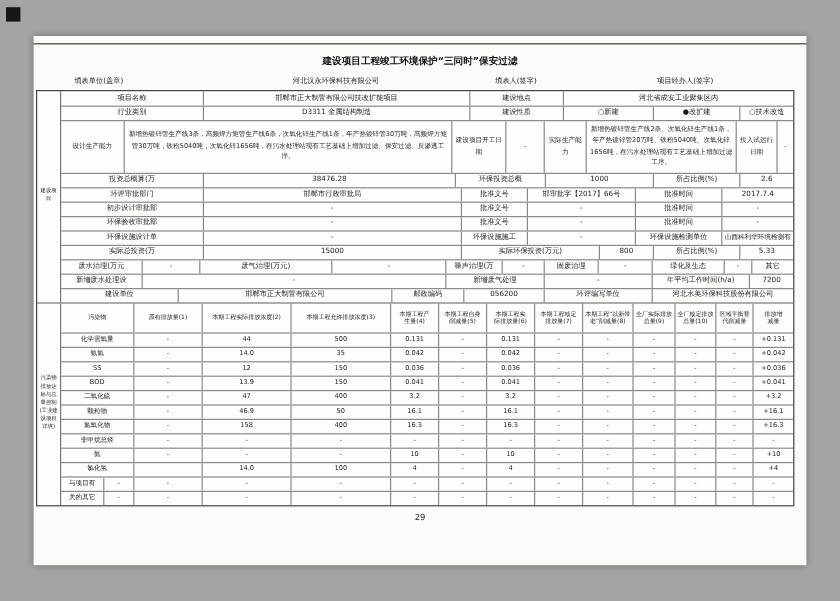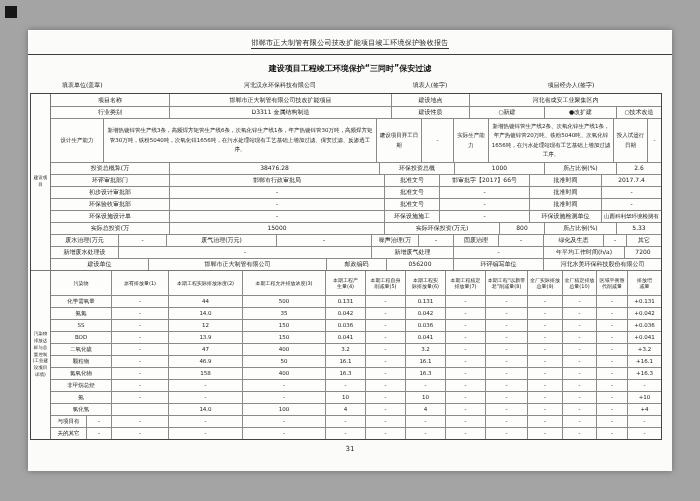--- a/index.html
+++ b/index.html
@@ -52,23 +52,20 @@
   .mini{font-size:5.5px;}
   .page-num{text-align:center;font-size:7px;margin-top:5px;color:#222;}
 </style>
 </head>
 <body>
 
 <div class="corner-mark"></div>
 
 <div class="page">
 
-  <div class="doc-header">
-    <span>邯郸市正大制管有限公司技改扩能项目竣工环境保护验收报告</span>
-  </div>
   <div class="rule"></div>
   <div class="form-title">建设项目工程竣工环境保护“三同时”保安过滤</div>
 
   <div class="form-head">
     <div class="fh left" style="width:150px">填表单位(盖章)</div>
     <div class="fh" style="width:200px">河北汉永环保科技有限公司</div>
     <div class="fh" style="width:100px">填表人(签字)</div>
     <div class="fh" style="width:182px">项目经办人(签字)</div>
   </div>
 
@@ -405,15 +402,15 @@
             <div class="c" style="width:34px">-</div>
             <div class="c" style="width:31px">-</div>
             <div class="c" style="width:34px">-</div>
           </div>
 
       </div>
     </div>
 
   </div>
 
-  <div class="page-num">31</div>
+  <div class="page-num">29</div>
 
 </div>
 
 </body></html>

